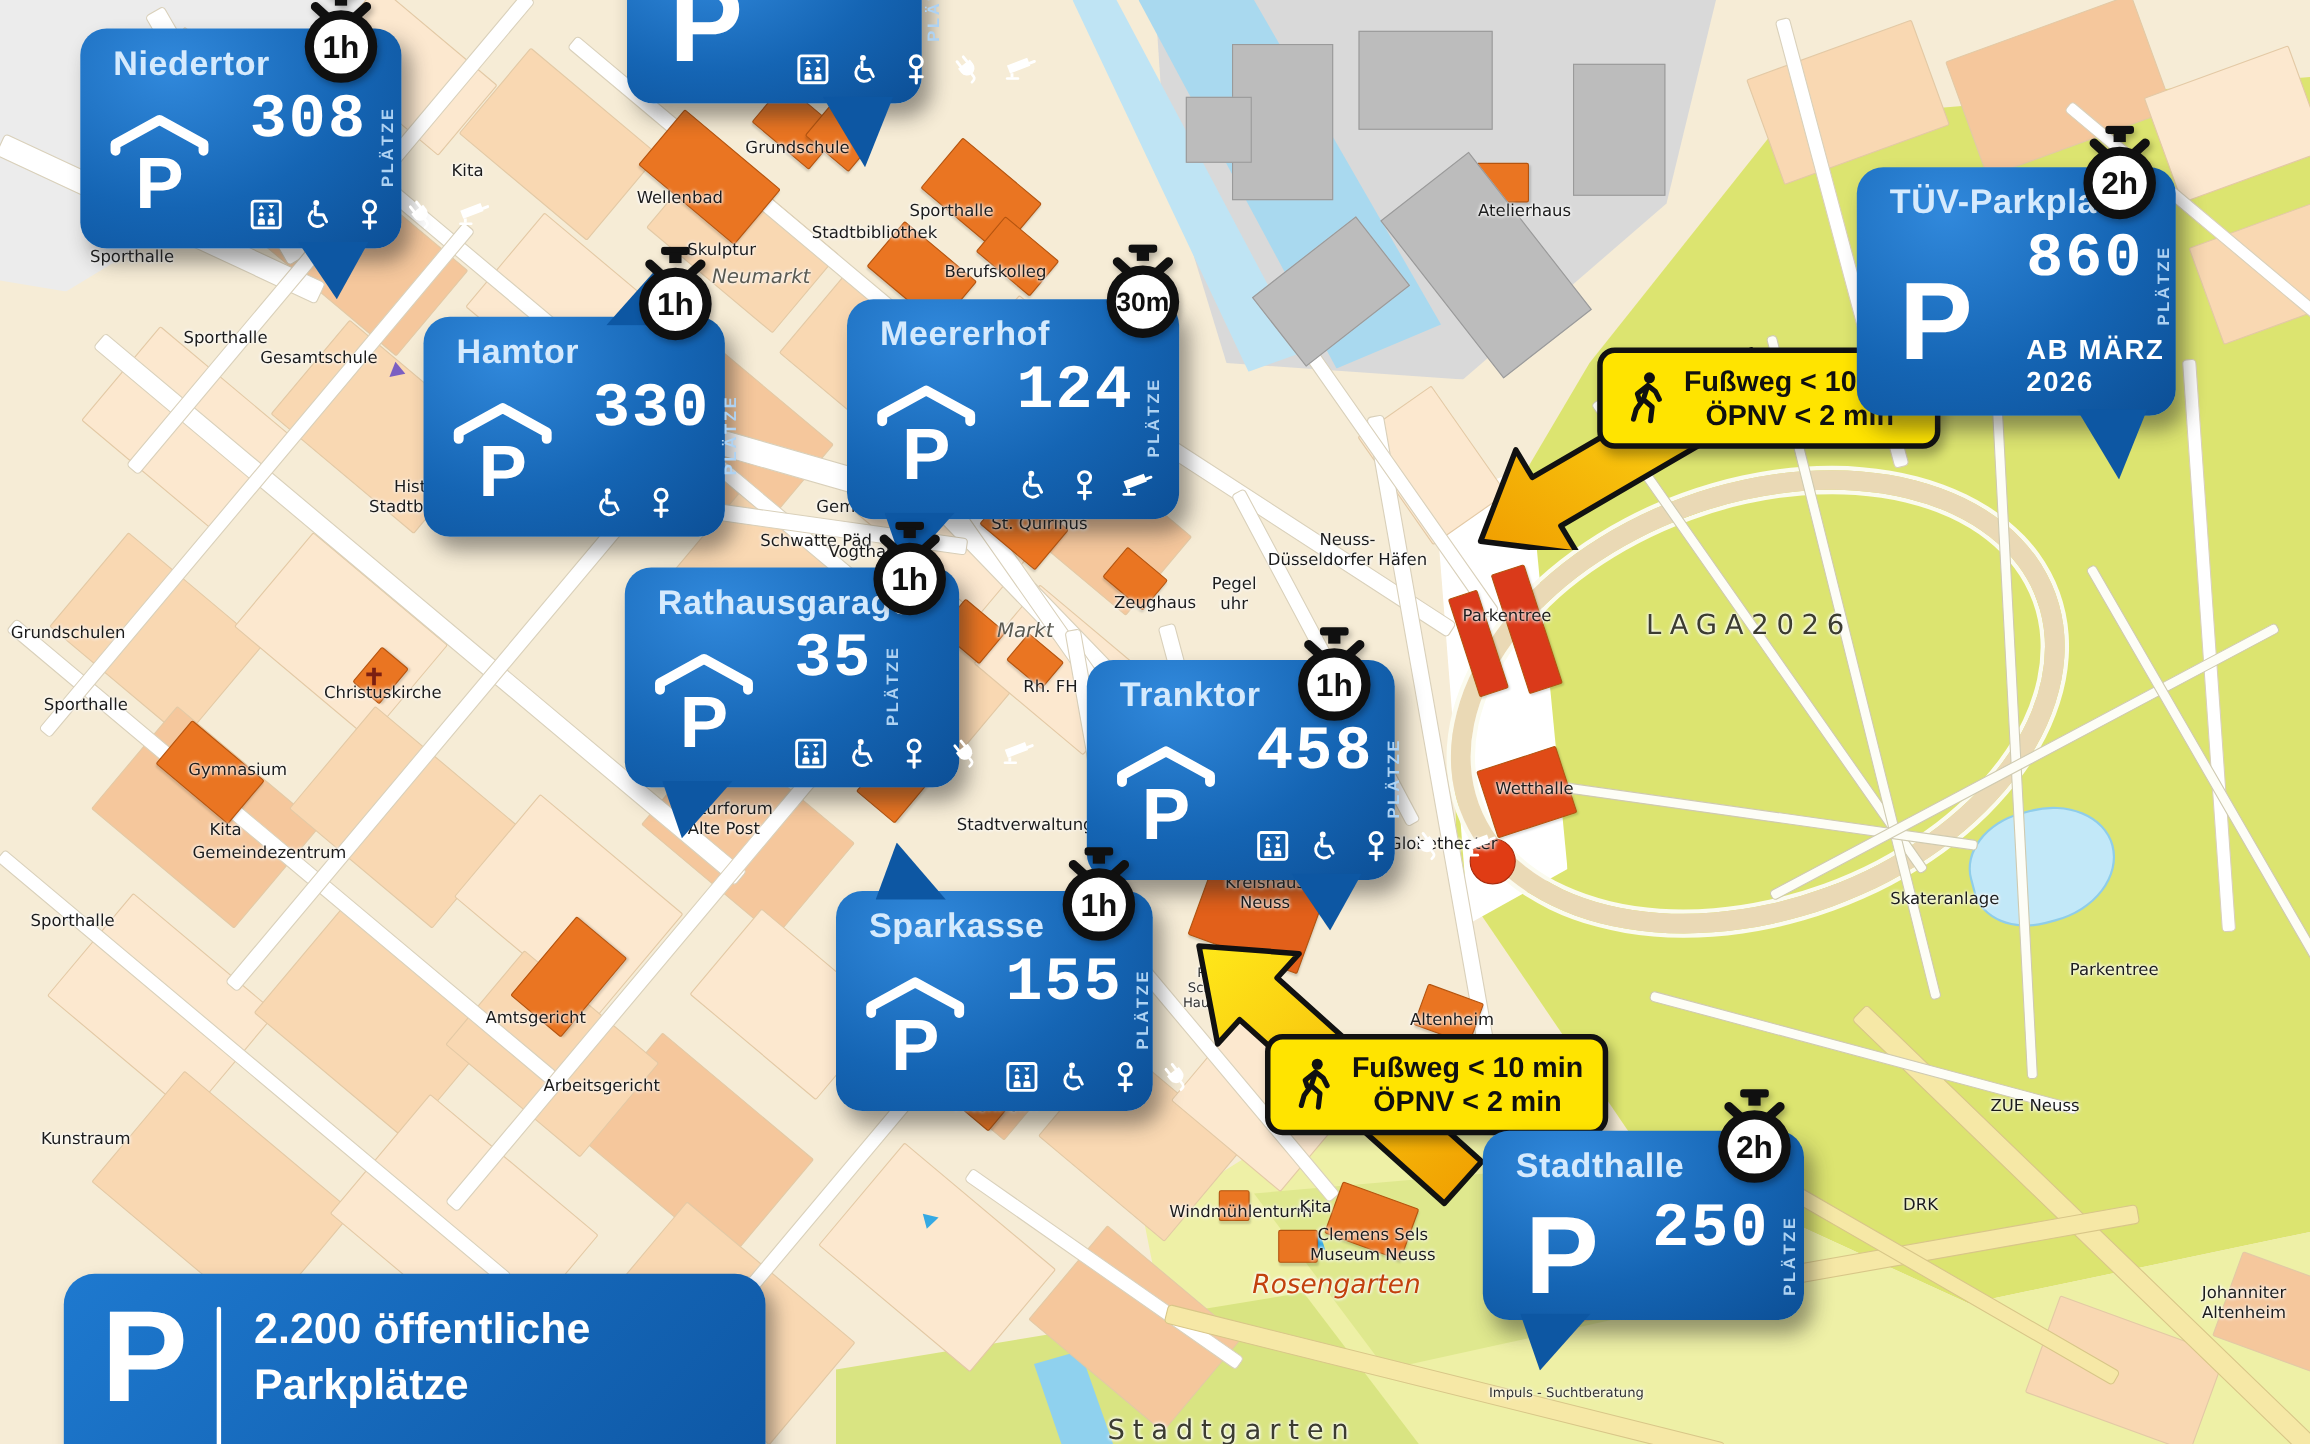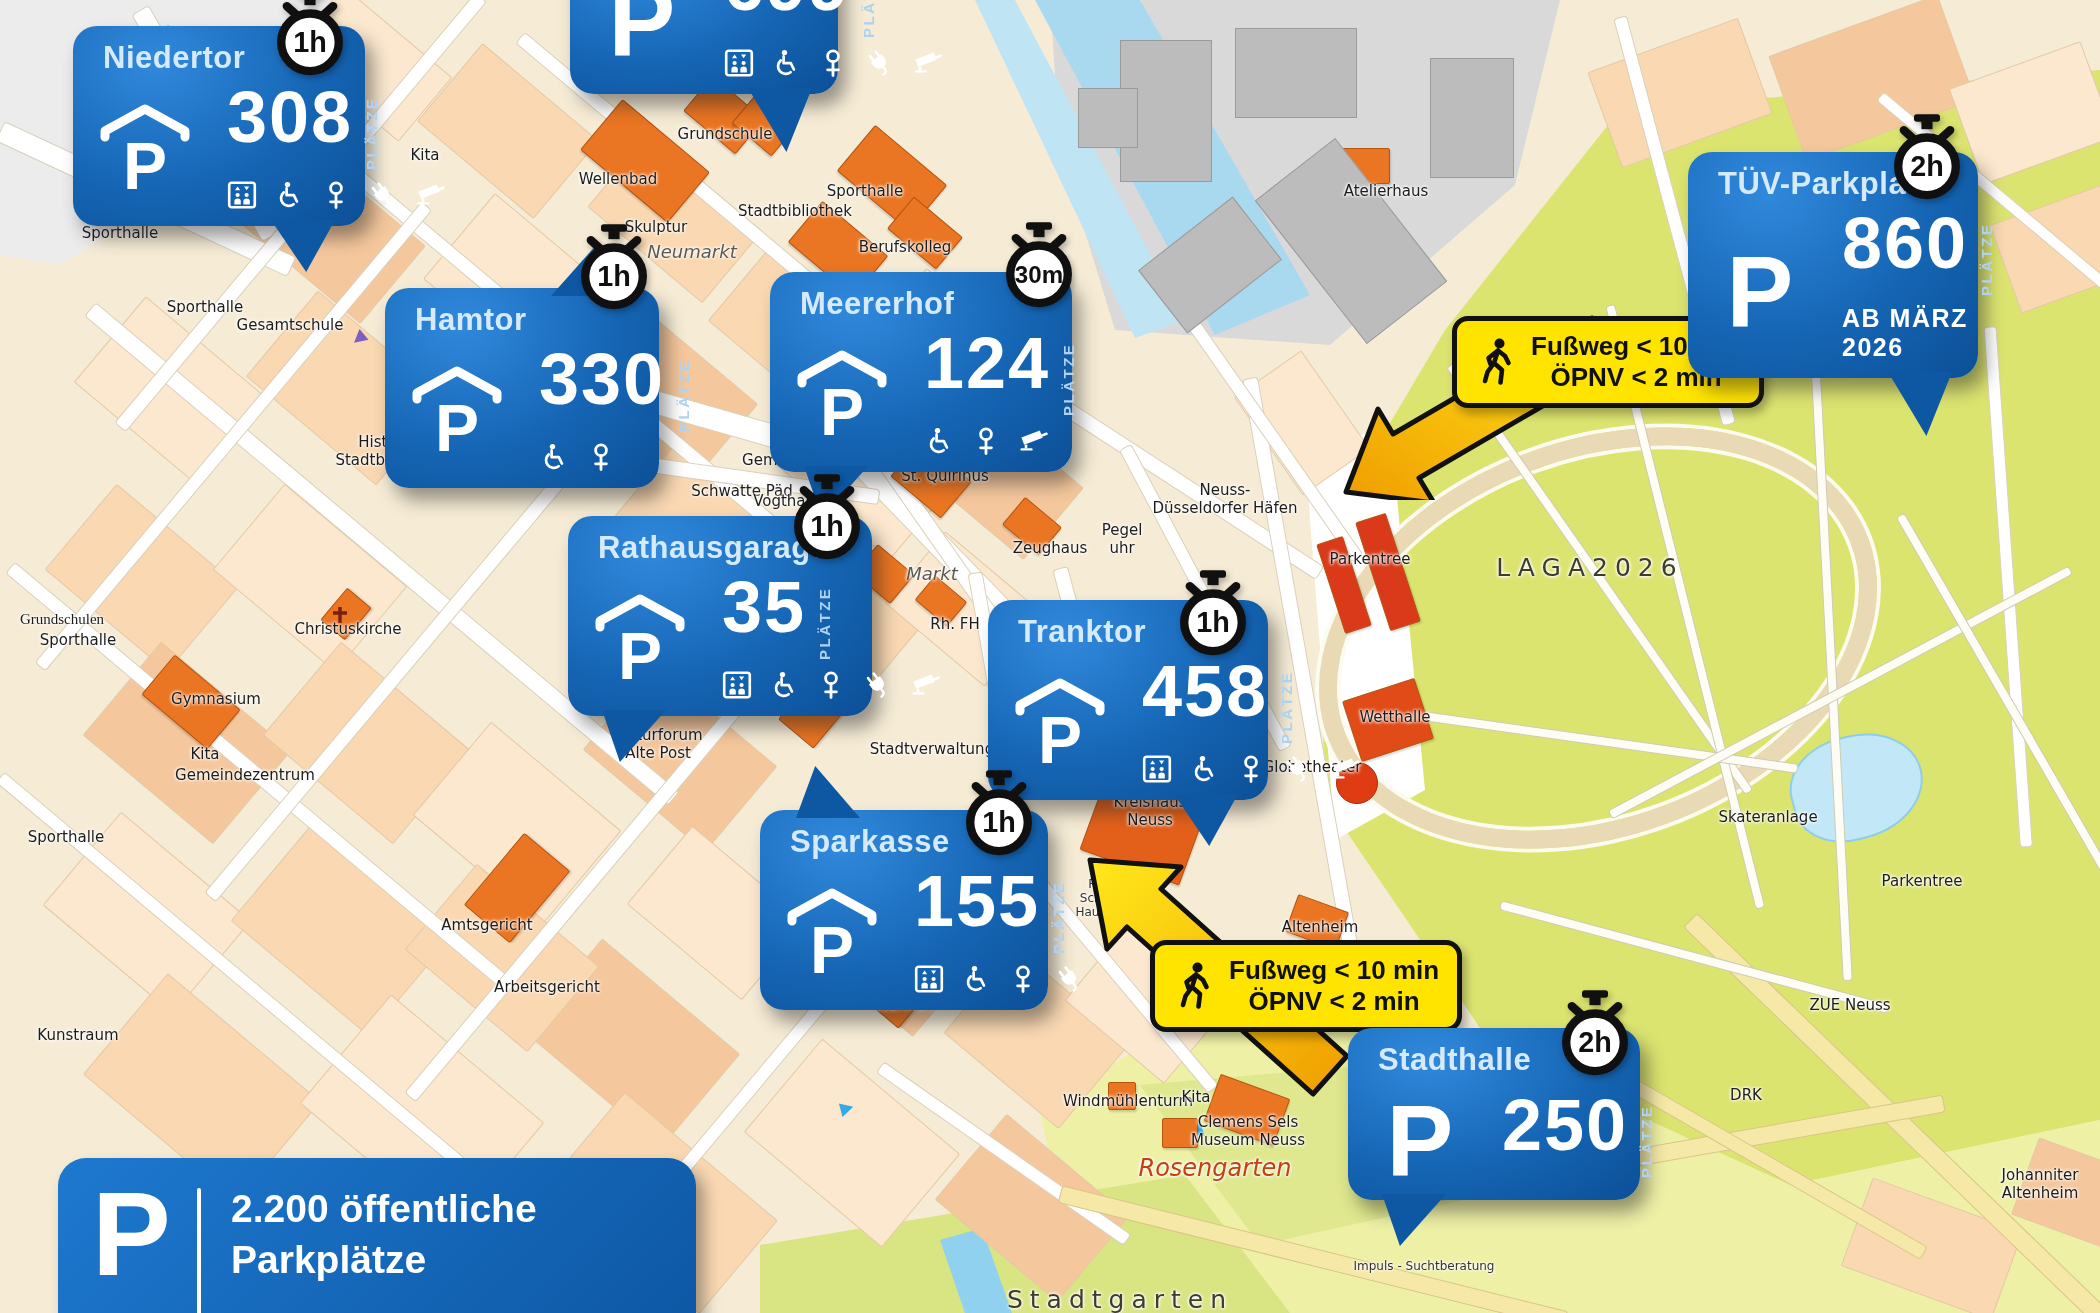--- a/index.html
+++ b/index.html
@@ -41,21 +41,21 @@
   
   .callout{position:absolute;z-index:40;border-radius:24px;color:#fff;padding:14px 22px 16px 24px;
         background:radial-gradient(ellipse at 28% 18%, #3189dc 0%, #1565b4 55%, #0c4f96 100%);
         box-shadow:8px 12px 18px rgba(30,30,30,.45);box-sizing:border-box;}
   .co-title{font-size:31px;font-weight:bold;color:#d5eafd;margin:0 0 8px 6px;letter-spacing:.5px;}
   .co-body{display:flex;align-items:center;}
   .picon{display:flex;justify-content:center;align-items:center;min-width:96px;}
   .co-div{width:6px;border-radius:3px;background:#fff;align-self:stretch;margin:4px 20px 4px 14px;}
   .co-main{display:flex;flex-direction:column;}
   .co-numrow{display:flex;align-items:flex-start;}
-  .co-number{font-size:72px;font-weight:bold;letter-spacing:2px;line-height:.92;}
+  .co-number{font-size:56px;font-weight:bold;letter-spacing:2px;line-height:.92;font-family:Liberation Mono, monospace;}
   .co-plz{writing-mode:vertical-rl;transform:rotate(180deg);font-size:15px;font-weight:bold;
         letter-spacing:2.5px;color:#aed2f2;margin:4px 0 0 10px;height:82px;}
   .co-note{font-size:25px;font-weight:bold;letter-spacing:1.5px;margin-top:8px;}
   .co-icons{display:flex;gap:17px;margin-top:10px;}
   .ficon svg{width:30px;height:30px;display:block;}
   .tail{position:absolute;width:64px;height:52px;background:#0d57a3;z-index:-1;}
   .tail.down-right{bottom:-46px;right:30px;clip-path:polygon(0 0,100% 0,55% 100%);}
   .tail.down-right-long{bottom:-58px;right:26px;height:64px;clip-path:polygon(0 0,100% 0,60% 100%);}
   .tail.down-left{bottom:-46px;left:34px;clip-path:polygon(0 0,100% 0,28% 100%);}
   .tail.up-left{top:-44px;left:36px;clip-path:polygon(0 100%,100% 100%,30% 0);}
@@ -241,21 +241,21 @@
     <div class="maplabel" style="left: 1768px; top: 818px;">Skateranlage</div>
     <div class="maplabel" style="left: 1922px; top: 882px;">Parkentree</div>
     <div class="maplabel" style="left: 1850px; top: 1006px;">ZUE Neuss</div>
     <div class="maplabel" style="left: 78px; top: 1036px;">Kunstraum</div>
     <div class="maplabel" style="left: 487px; top: 926px;">Amtsgericht</div>
     <div class="maplabel" style="left: 547px; top: 988px;">Arbeitsgericht</div>
     <div class="maplabel" style="left: 216px; top: 700px;">Gymnasium</div>
     <div class="maplabel" style="left: 205px; top: 755px;">Kita</div>
     <div class="maplabel" style="left: 245px; top: 776px;">Gemeindezentrum</div>
     <div class="maplabel" style="left: 66px; top: 838px;">Sporthalle</div>
-    <div class="maplabel" style="left: 62px; top: 620px; font-family: Liberation Serif, serif;">Grundschulen</div>
+    <div class="maplabel" style="left: 62px; top: 576px;">Grundschulen</div>
     <div class="maplabel" style="left: 78px; top: 641px;">Sporthalle</div>
     <div class="maplabel" style="left: 348px; top: 630px;">Christuskirche</div>
     <div class="maplabel" style="left: 658px; top: 745px;">Kulturforum
 Alte Post</div>
     <div class="maplabel" style="left: 932px; top: 750px;">Stadtverwaltung</div>
     <div class="maplabel" style="left: 1140px; top: 764px;">Landestheater</div>
     <div class="maplabel" style="left: 1150px; top: 812px;">Kreishaus
 Neuss</div>
     <div class="maplabel" style="left: 906px; top: 1006px;">Altenheim</div>
     <div class="maplabel" style="left: 1320px; top: 928px;">Altenheim</div>

